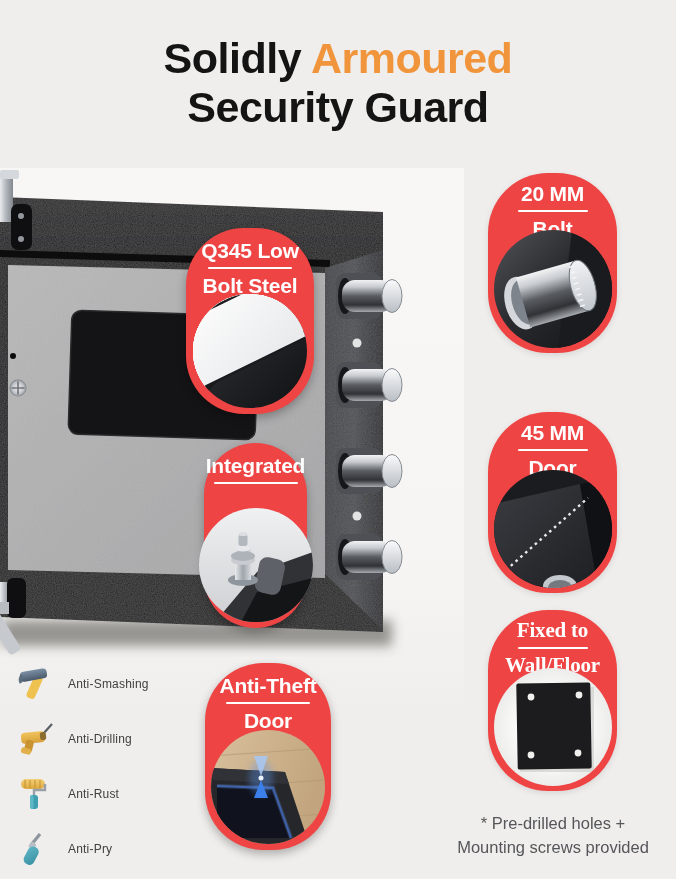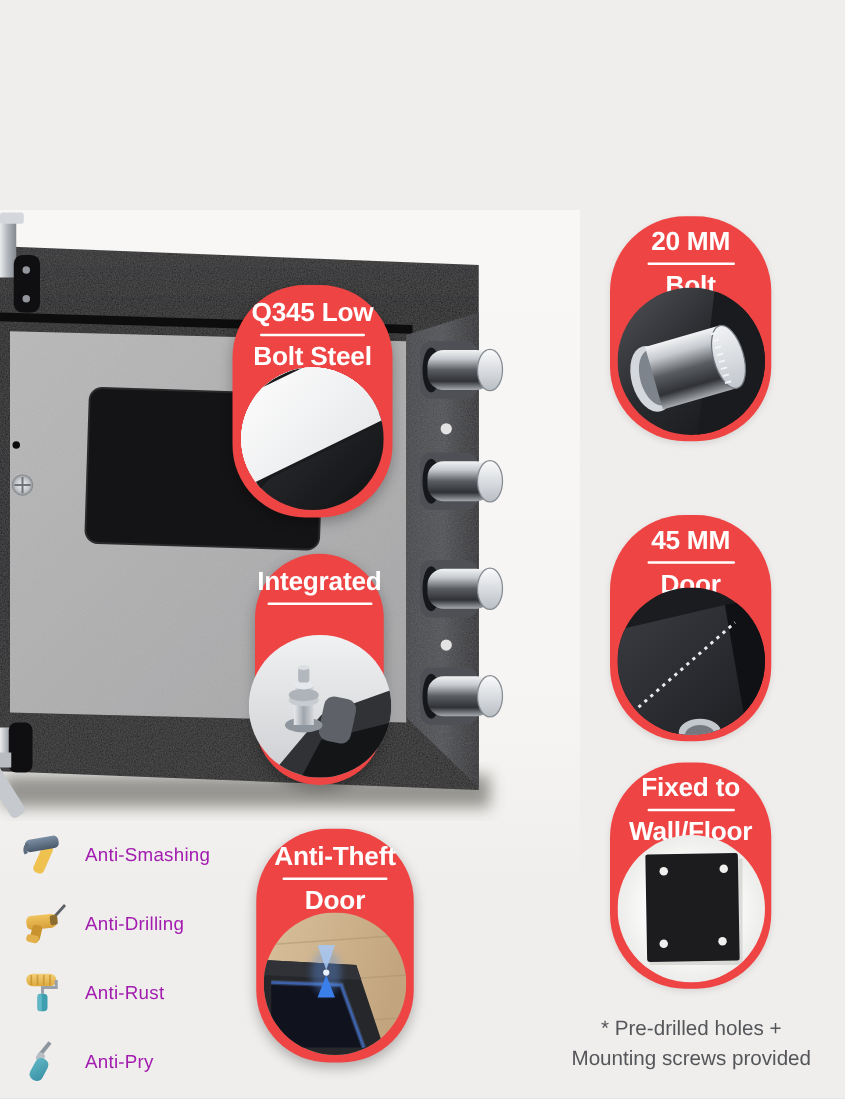--- a/index.html
+++ b/index.html
@@ -37,26 +37,26 @@
   .callout .photo { width:114px; height:114px; bottom:6px; }
   #callout-q345  { left:186px; top:228px; width:128px; height:186px; }
   #callout-hinge { left:204px; top:443px; width:103px; height:185px; }
   #callout-door  { left:205px; top:663px; width:126px; height:187px; }
 
   .feat { border-radius:60px; padding-top:8px; box-shadow:0 2px 6px rgba(0,0,0,0.10); }
   .feat .rule { width:70px; }
   .feat .photo { width:118px; height:118px; bottom:5px; }
   #feat-bolt { left:488px; top:173px; width:129px; height:180px; }
   #feat-door { left:488px; top:412px; width:129px; height:181px; }
-  #feat-wall { left:488px; top:610px; width:129px; height:181px; }
+  #feat-wall { left:488px; top:610px; width:129px; height:181px;font-family:Liberation Serif, serif; }
 
   .protections { position:absolute; left:16px; top:664px; }
   .prow { display:flex; align-items:center; height:40px; margin-bottom:15px; }
   .prow .icon { width:38px; height:38px; margin-right:14px; display:flex; align-items:center; justify-content:center; }
-  .prow .label { font-size:15px; color:#a21caf; letter-spacing:0.2px; }
+  .prow .label { font-size:12px; color:#404040; letter-spacing:0.2px; }
 
   .footnote {
     position:absolute; left:437px; top:811px; width:232px; text-align:center;
     font-size:16.5px; line-height:24px; color:#55565A;
   }
 </style>
 </head>
 <body>
 
 <div class="canvas">
@@ -180,20 +180,21 @@
 
       <g>
         <rect x="0" y="432" width="11" height="30" fill="url(#gChrome)"></rect>
         <rect x="7" y="428" width="19" height="40" rx="6" fill="#0F0F11"></rect>
         <rect x="-2" y="462" width="13" height="44" rx="4" fill="#C6CACF" transform="rotate(-32 4 484)"></rect>
         <rect x="0" y="452" width="9" height="12" fill="#B9BDC2"></rect>
       </g>
     </svg>
   </div>
 
+  <h1 class="title"><span>Solidly</span> <span class="orange">Armoured</span><br><span>Security Guard</span></h1>
 
   <div class="bubble callout" id="callout-q345">
     <div class="line">Q345 Low</div>
     <div class="rule"></div>
     <div class="line">Bolt Steel</div>
     <div class="photo">
       <svg width="114" height="114" viewBox="0 0 114 114">
         <defs>
           <linearGradient id="stBg" x1="0" y1="0" x2="1" y2="1">
             <stop offset="0" stop-color="#46474B"></stop>

